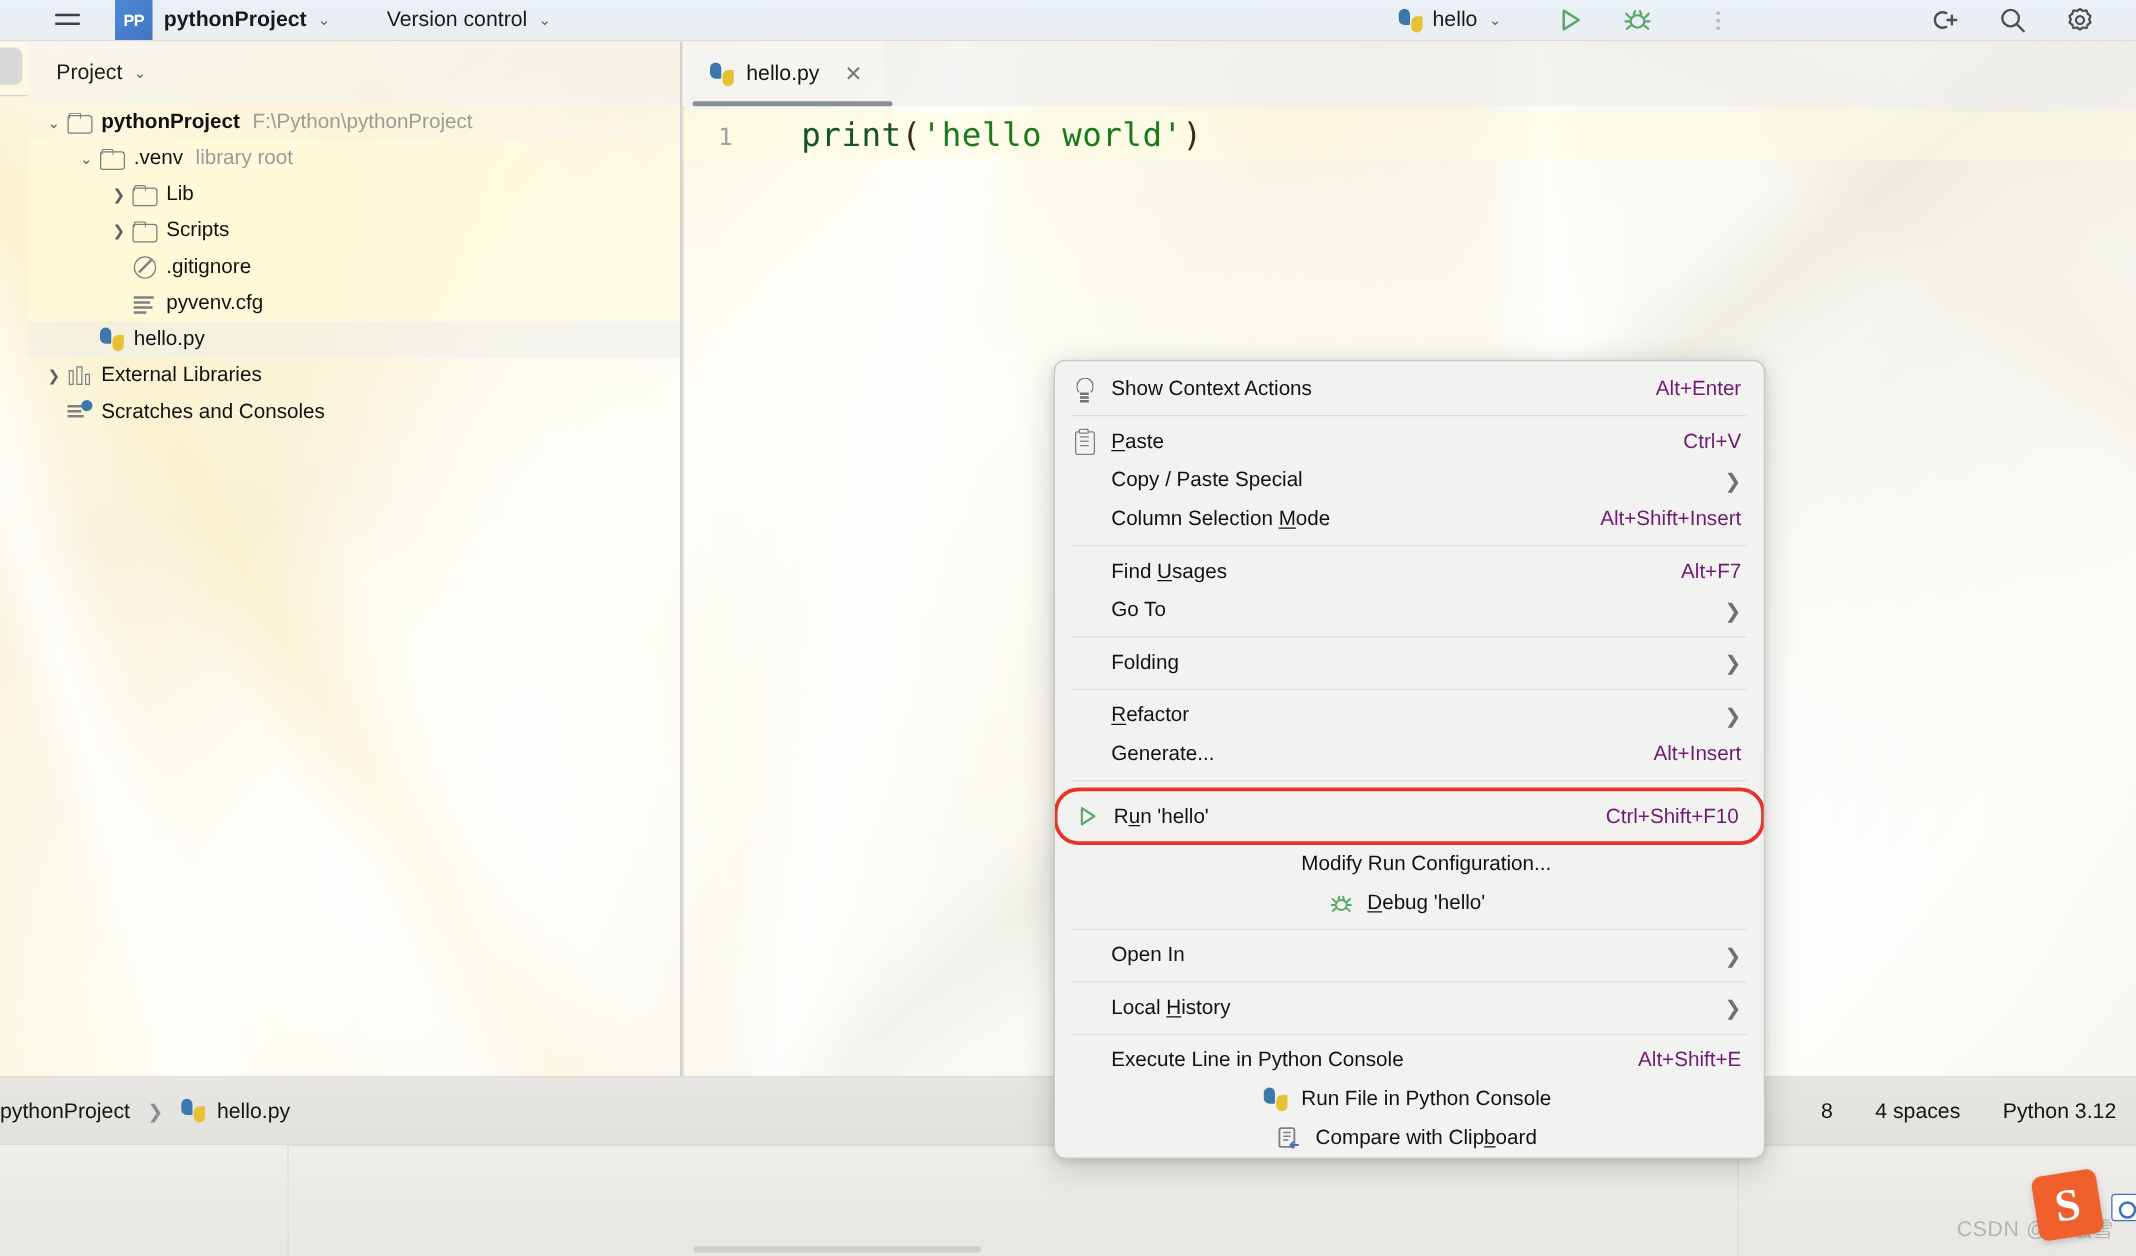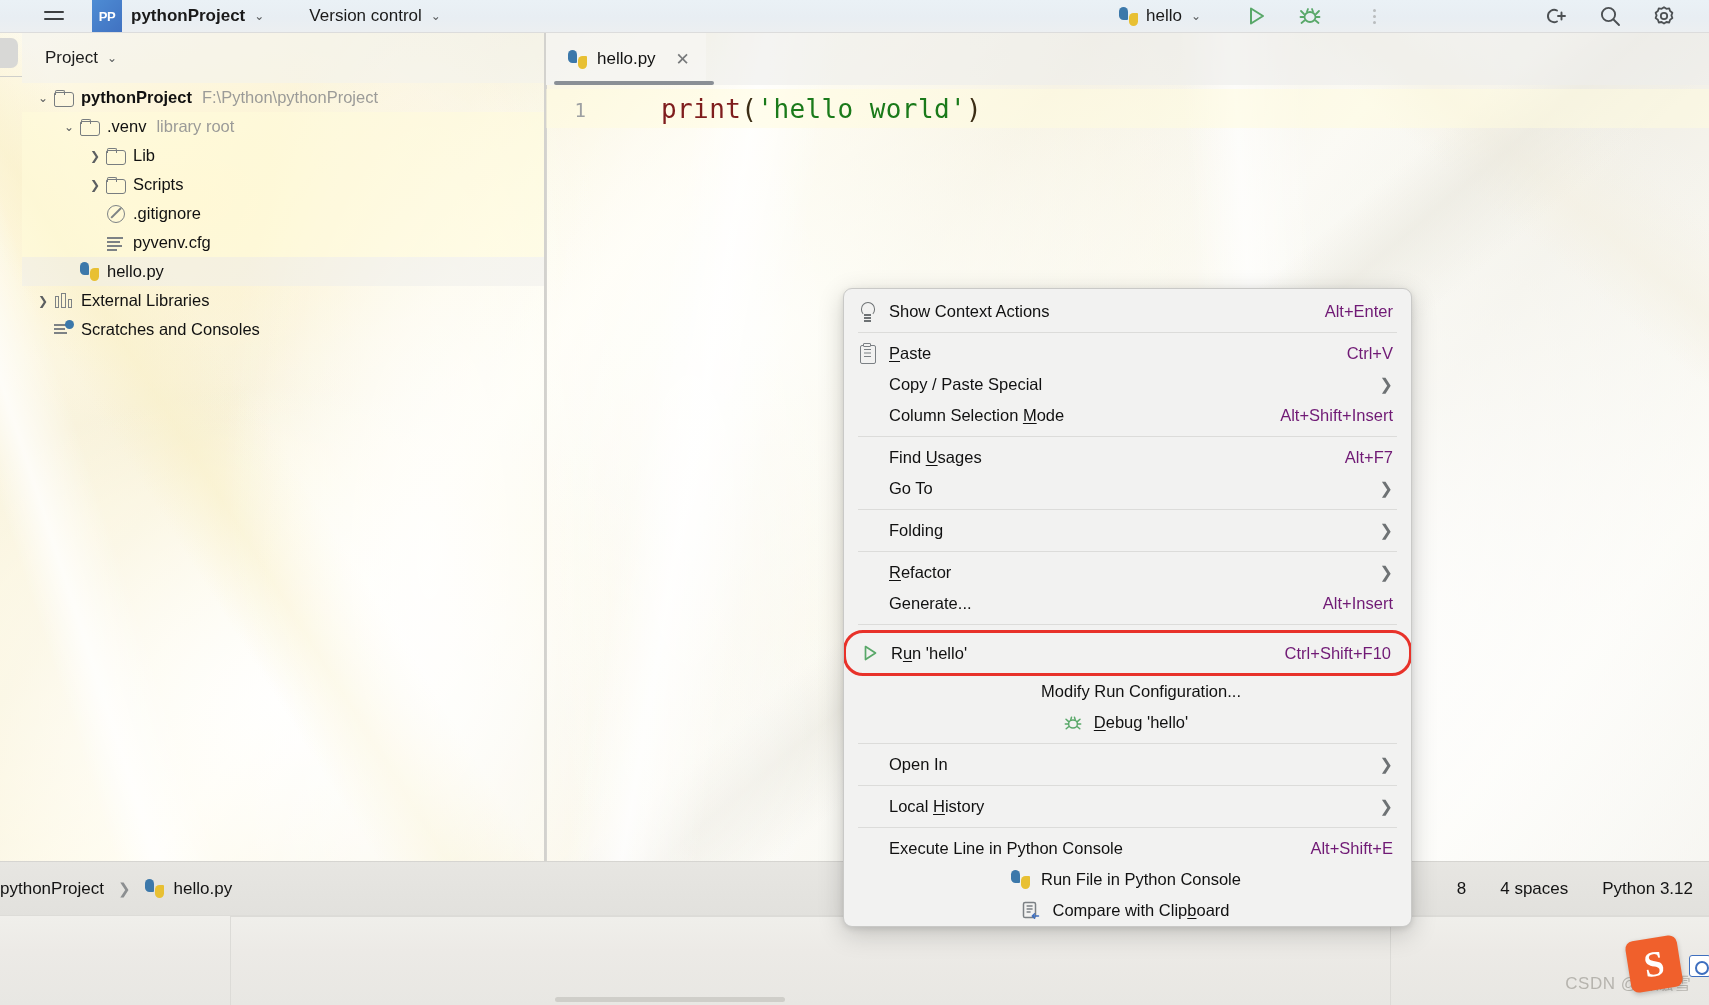--- a/index.html
+++ b/index.html
@@ -197,21 +197,21 @@
   .gutter-div { position: absolute; left: 0; top: 0; width: 1px; height: 776px; background: #d6d5d1; }
   .lineno {
     position: absolute; left: 14px; top: 14px; width: 26px; text-align: right;
     font-family: "DejaVu Sans Mono", monospace; font-size: 19px; color: #9da0a2;
   }
   .codeline {
     position: absolute; left: 95px; top: 9px;
     font-family: "DejaVu Sans Mono", monospace; font-size: 26px; letter-spacing: 0.4px;
     white-space: pre;
   }
-  .tk-fn { color: #7f1d1d; margin-left: 20px; }
+  .tk-fn { color: #14532d; }
   .tk-pa { color: #3b2d14; }
   .tk-str { color: #1a7a1a; }
   .codeline-hl {
     position: absolute; left: 0; top: 4px; width: 1163px; height: 39px;
     background: rgba(255,252,222,0.5);
   }
 
   
   .ctxmenu {
     position: absolute; left: 843px; top: 288px; width: 569px;

